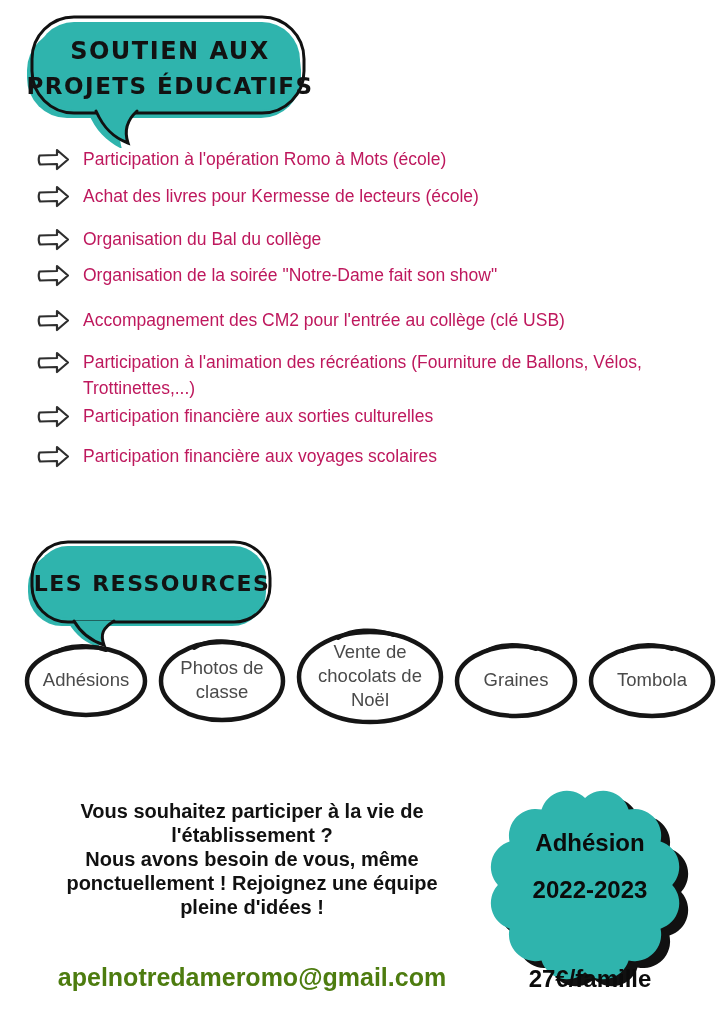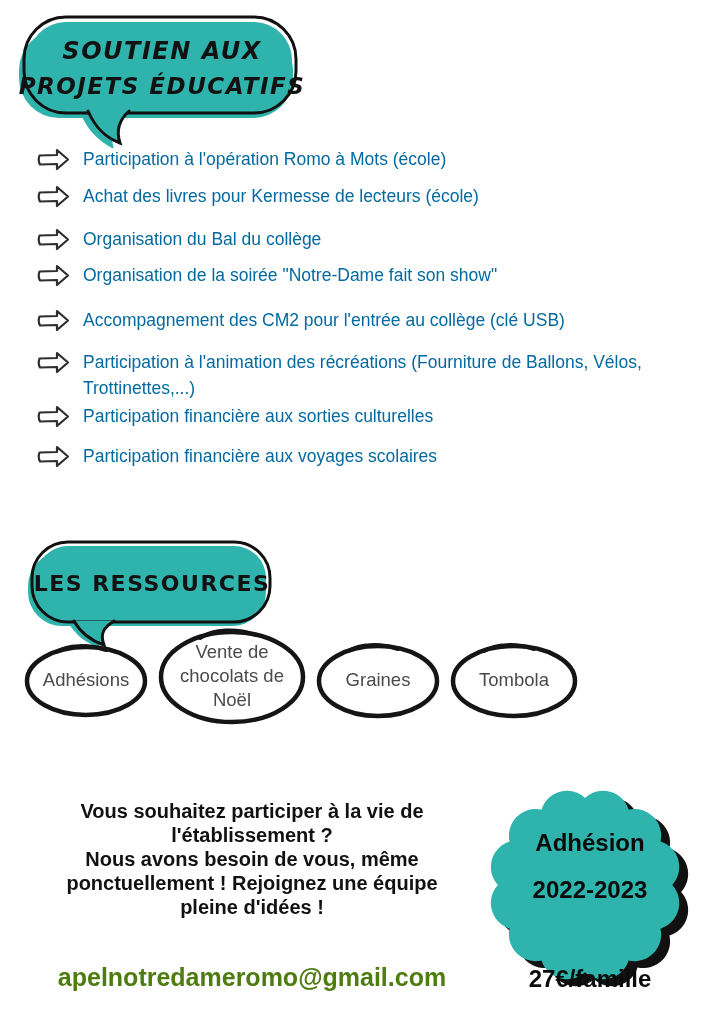--- a/index.html
+++ b/index.html
@@ -10,21 +10,21 @@
   
   .bubble { position:absolute; }
   .bubble svg text {
     font-family:"DejaVu Sans", sans-serif; font-weight:700;
     letter-spacing:1.5px; fill:#121212;
   }
   
   .list { position:absolute; left:36px; top:146px; width:610px; }
   .list-row {
     display:flex; align-items:flex-start; gap:13px;
-    color:#0369a1; font-size:17.5px; line-height:26px;
+    color:#be185d; font-size:17.5px; line-height:26px;
   }
   .list-row .txt { max-width:560px; }
   .list-row:nth-child(1){margin-bottom:11px}
   .list-row:nth-child(2){margin-bottom:17px}
   .list-row:nth-child(3){margin-bottom:10px}
   .list-row:nth-child(4){margin-bottom:19px}
   .list-row:nth-child(5){margin-bottom:16px}
   .list-row:nth-child(6){margin-bottom:2px}
   .list-row:nth-child(7){margin-bottom:14px}
   .arrow { flex:0 0 auto; margin-top:2px; }
@@ -66,21 +66,21 @@
     font-weight:700; font-size:24px; line-height:30px; color:#0b0b0b;
     text-align:center;
   }
   .badge-text .gap { height:24px; }
 </style>
 </head>
 <body>
 
 <div class="page">
 
-  <div class="bubble" style="left:16px; top:12px;font-style:italic;">
+  <div class="bubble" style="left:24px; top:12px;">
     <svg width="292" height="136" viewBox="0 0 292 136">
       <rect x="3" y="18" width="274" height="88" rx="40" fill="#2fb4ad"></rect>
       <path d="M64,100 C72,120 84,130 98,137 C94,124 96,112 106,100 Z" fill="#2fb4ad"></path>
       <rect x="12" y="10" width="264" height="88" rx="38" fill="#2fb4ad"></rect>
       <rect x="8" y="5" width="272" height="96" rx="42" fill="none" stroke="#111111" stroke-width="3"></rect>
       <path d="M72,99 C80,117 90,126 104,131 C100,119 102,109 113,99 Z" fill="#2fb4ad"></path>
       <path d="M72,99 C80,117 90,126 104,131 C100,119 102,109 113,99" fill="none" stroke="#111111" stroke-width="3" stroke-linecap="round"></path>
       <text x="146" y="47" text-anchor="middle" font-size="24">SOUTIEN AUX</text>
       <text x="146" y="82" text-anchor="middle" font-size="23">PROJETS ÉDUCATIFS</text>
     </svg>
@@ -149,20 +149,27 @@
     </svg>
   </div>
 
   <div class="ovals">
     <div class="oval oval-1">
       <svg viewBox="0 0 128 78">
         <ellipse cx="64" cy="40" rx="59" ry="34" fill="none" stroke="#151515" stroke-width="4.5"></ellipse>
         <path d="M84,9 C66,3 46,4 34,11" fill="none" stroke="#151515" stroke-width="4" stroke-linecap="round"></path>
       </svg>
       <span class="lbl">Adhésions</span>
+    </div>
+    <div class="oval oval-2">
+      <svg viewBox="0 0 132 88">
+        <ellipse cx="66" cy="45" rx="61" ry="39" fill="none" stroke="#151515" stroke-width="4.5"></ellipse>
+        <path d="M88,9 C70,3 50,4 38,12" fill="none" stroke="#151515" stroke-width="4" stroke-linecap="round"></path>
+      </svg>
+      <span class="lbl">Photos de classe</span>
     </div>
     <div class="oval oval-3">
       <svg viewBox="0 0 152 100">
         <ellipse cx="76" cy="51" rx="71" ry="45" fill="none" stroke="#151515" stroke-width="4.5"></ellipse>
         <path d="M100,9 C80,2 58,3 44,12" fill="none" stroke="#151515" stroke-width="4" stroke-linecap="round"></path>
       </svg>
       <span class="lbl">Vente de chocolats de Noël</span>
     </div>
     <div class="oval oval-4">
       <svg viewBox="0 0 128 80">

